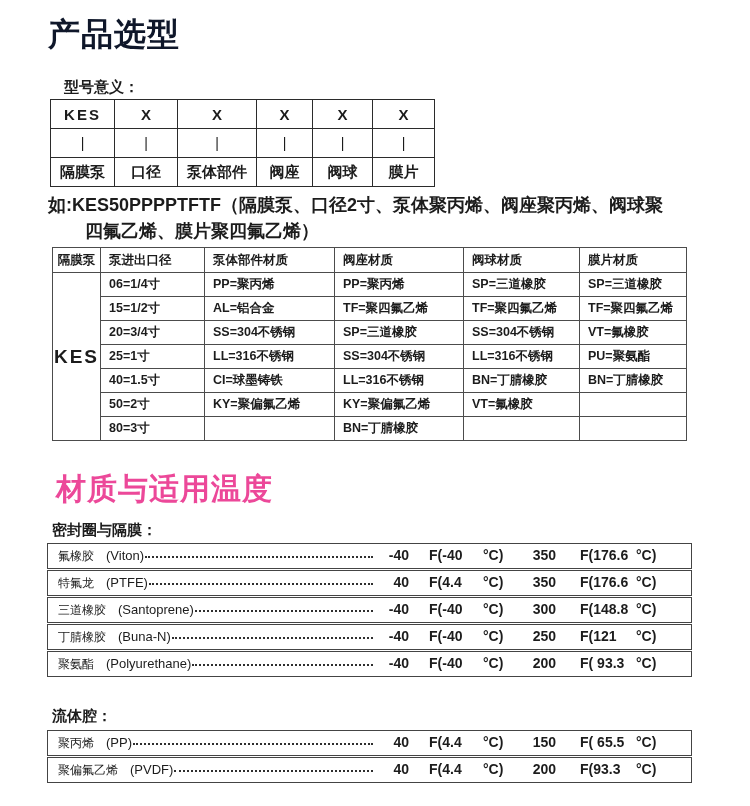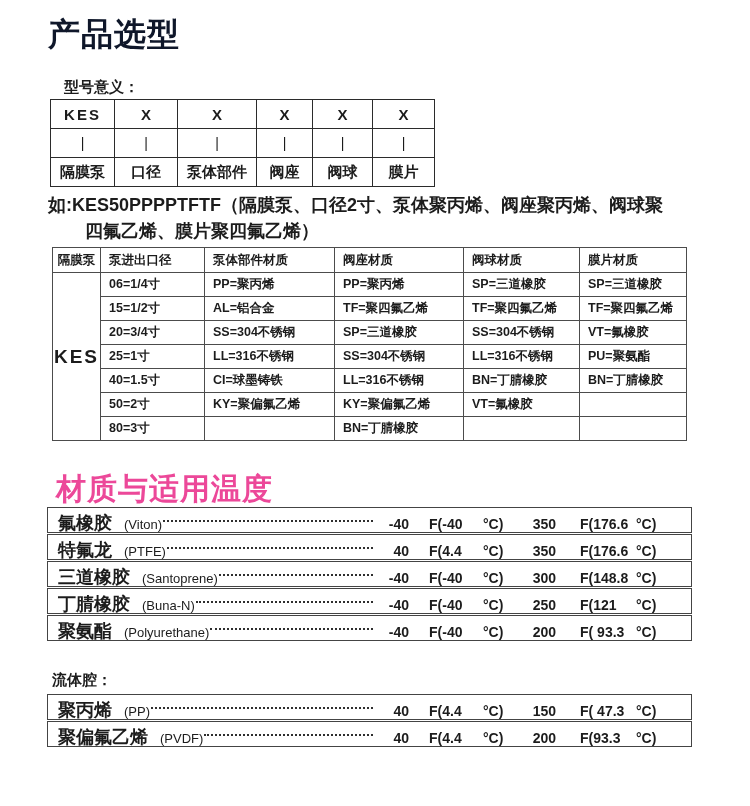--- a/index.html
+++ b/index.html
@@ -97,21 +97,21 @@
   .temp-table { margin-left: 47px; }
   .temp-row {
     width: 645px;
     height: 26px;
     margin-bottom: 1px;
     border: 1.5px solid #444444;
     display: flex;
     align-items: baseline;
     padding: 3px 25px 3px 10px;
   }
-  .temp-row .cn { font-size: 18px; font-weight: bold; white-space: pre; }
+  .temp-row .cn { font-size: 12px; font-weight: normal; white-space: pre; }
   .temp-row .en { font-size: 13px; margin-left: 12px; white-space: pre; }
   .temp-row .leader {
     flex: 1;
     align-self: flex-end;
     border-bottom: 2px dotted #2e2e2e;
     margin: 0 0 7px 1px;
   }
   .temp-row .v { font-size: 14px; font-weight: 600; white-space: pre; }
   .temp-row .min-f { width: 36px; text-align: right; }
   .temp-row .min-c { width: 54px; margin-left: 20px; }
@@ -234,20 +234,21 @@
       <td></td>
       <td>BN=丁腈橡胶</td>
       <td></td>
       <td></td>
     </tr>
   </tbody>
     </table>
 
   <h2 class="sec-title">材质与适用温度</h2>
 
+  <div class="sub-label seal-label">密封圈与隔膜：</div>
 
   <div class="temp-table">
     <div class="temp-row">
       <span class="cn">氟橡胶</span>
       <span class="en">(Viton)</span>
       <span class="leader"></span>
       <span class="v min-f">-40</span>
       <span class="v min-c">F(-40</span>
       <span class="v unit1">°C)</span>
       <span class="v max-f">350</span>
@@ -304,21 +305,21 @@
 
   <div class="temp-table">
     <div class="temp-row">
       <span class="cn">聚丙烯</span>
       <span class="en">(PP)</span>
       <span class="leader"></span>
       <span class="v min-f">40</span>
       <span class="v min-c">F(4.4</span>
       <span class="v unit1">°C)</span>
       <span class="v max-f">150</span>
-      <span class="v max-c">F( 47.3</span>
+      <span class="v max-c">F( 65.5</span>
       <span class="v unit2">°C)</span>
     </div>
     <div class="temp-row">
       <span class="cn">聚偏氟乙烯</span>
       <span class="en">(PVDF)</span>
       <span class="leader"></span>
       <span class="v min-f">40</span>
       <span class="v min-c">F(4.4</span>
       <span class="v unit1">°C)</span>
       <span class="v max-f">200</span>

